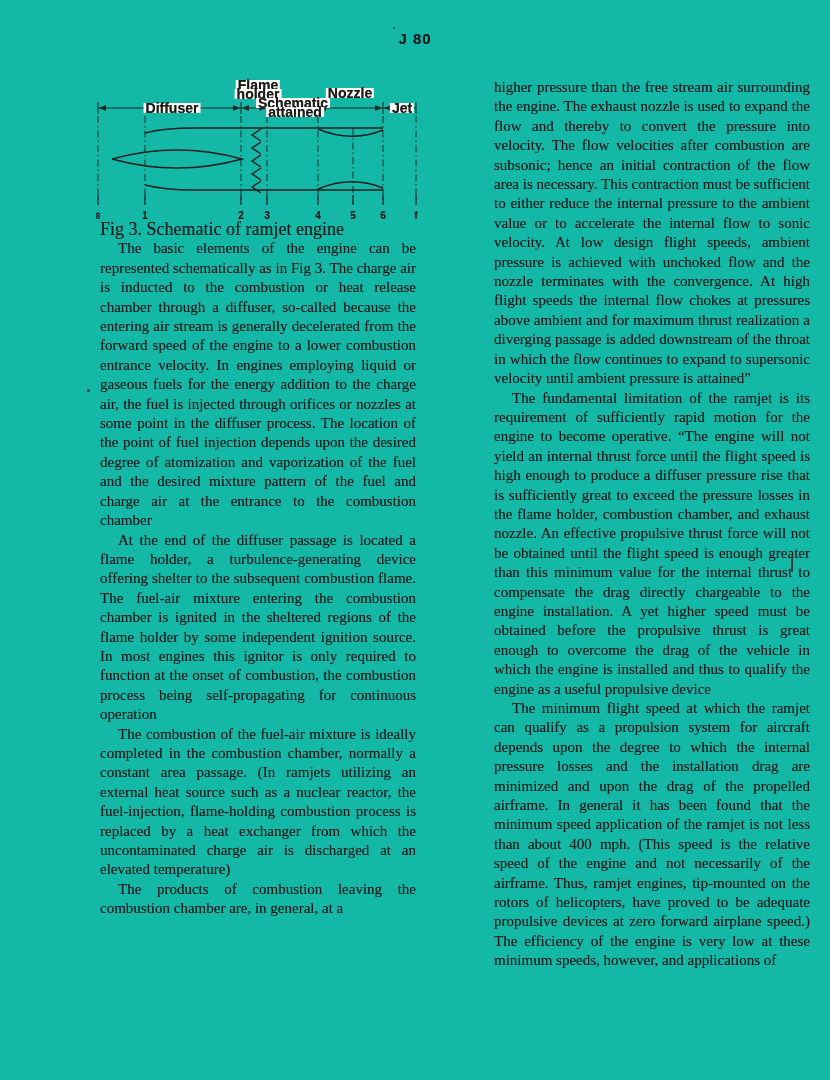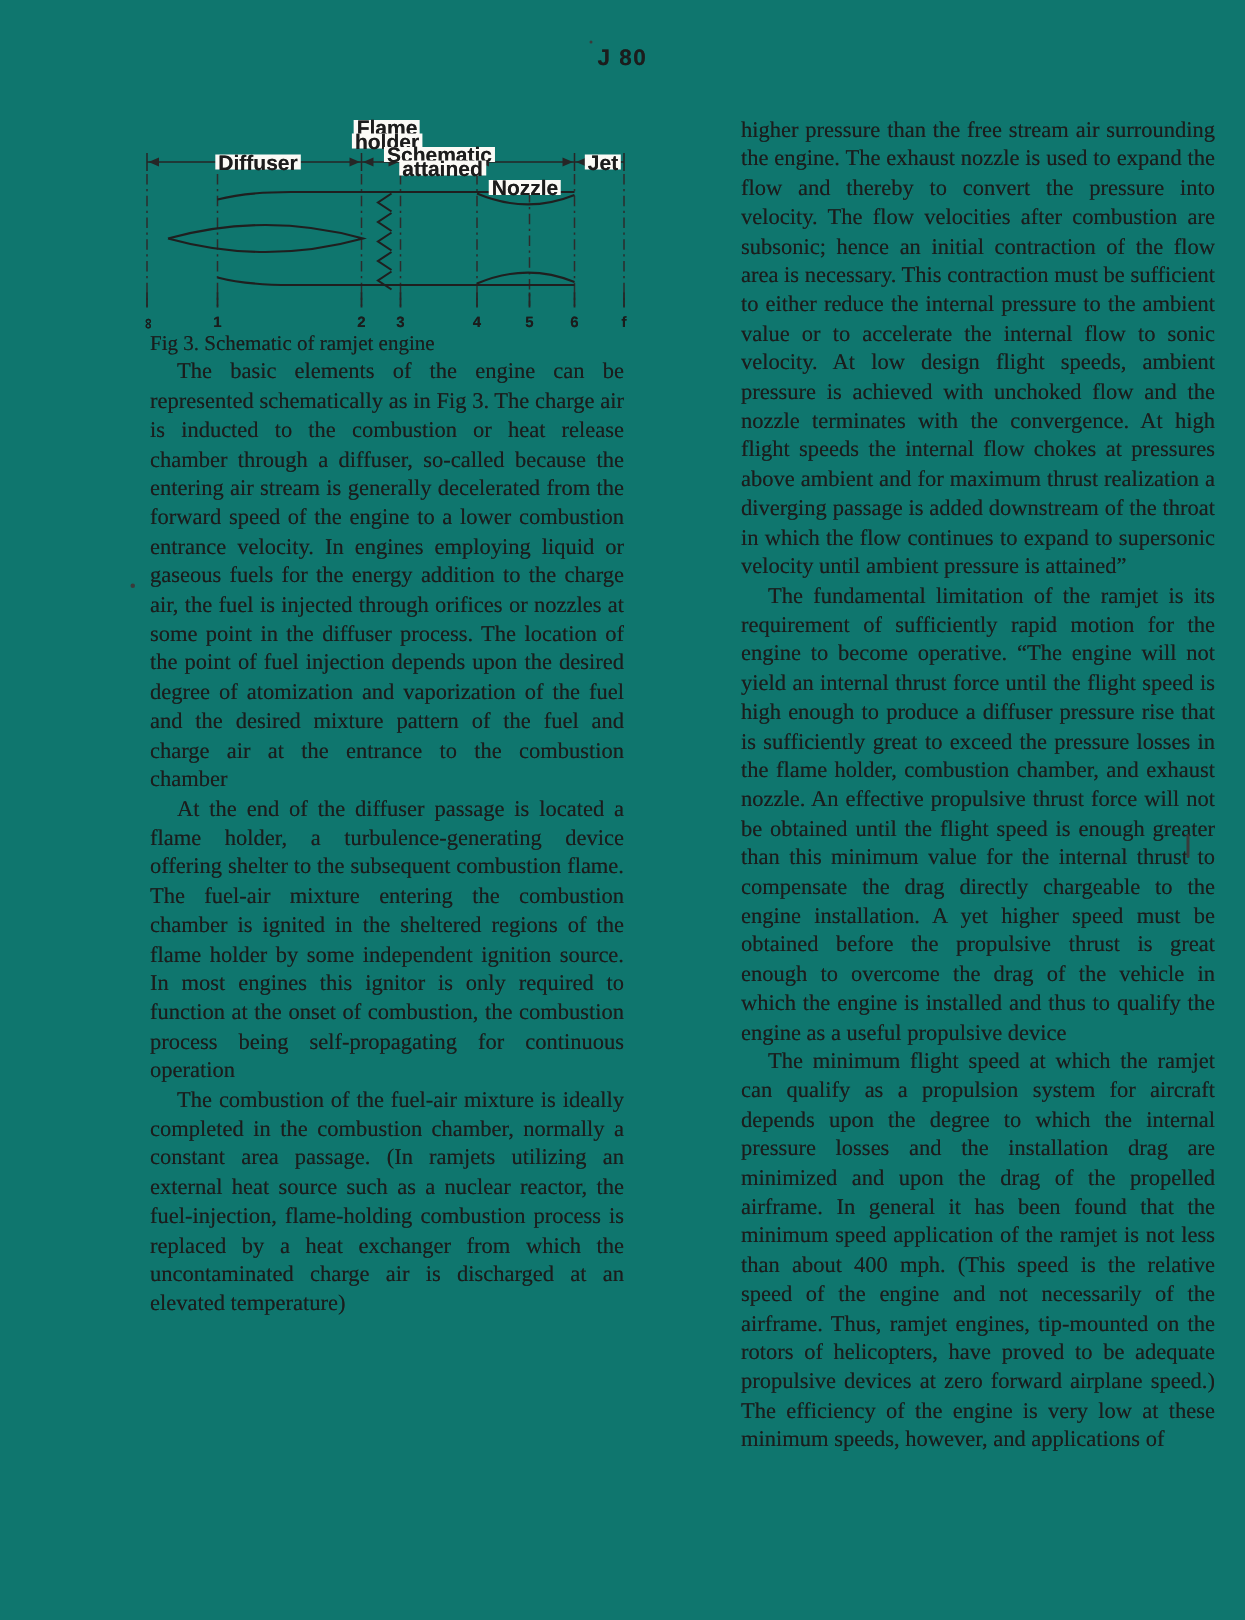--- a/index.html
+++ b/index.html
@@ -1,20 +1,20 @@
 <!DOCTYPE html>
 <html><head>
 <meta charset="utf-8">
 <style>
   html, body { margin: 0; padding: 0; }
   .page {
     position: relative;
     width: 830px;
     height: 1080px;
-    background: #0f766e;
+    background: #14b8a6;
     color: #1c1c1c;
     font-family: "Liberation Serif", serif;
     overflow: hidden;
   }
   .page-header {
     position: absolute;
     top: 30px;
     left: 0;
     width: 100%;
     text-align: center;
@@ -62,21 +62,21 @@
     position: absolute;
     top: 126px;
     font-size: 10px;
     font-weight: bold;
     transform: translateX(-50%);
     text-shadow: 0 0 0.3px rgba(20,20,20,.7);
   }
   .station-label.rot { transform: translateX(-50%) rotate(90deg); }
   .fig-caption {
     margin: 2px 0 18px 16px;
-    font-size: 14px;
+    font-size: 18px;
     text-align: left;
     text-indent: 0;
   }
   
   .speck { position: absolute; background: #3a3a3a; border-radius: 50%; }
 </style>
 </head>
 <body>
 
 <div class="page">
@@ -149,38 +149,39 @@
           <path d="M169,88 L160,94 L169,100"></path>
           <path d="M169,101 L160,107 L169,113"></path>
         </g>
       </svg>
 
       <span class="fig-label" style="left:166px; top:0px;">Flame</span>
       <span class="fig-label" style="left:166px; top:9px;">holder</span>
       <span class="fig-label" style="left:80px;  top:23px;">Diffuser</span>
       <span class="fig-label" style="left:201px; top:18px;">Schematic</span>
       <span class="fig-label" style="left:203px; top:27px;">attained</span>
-      <span class="fig-label" style="left:258px; top:40px;">Nozzle</span>
+      <span class="fig-label" style="left:258px; top:8px;">Nozzle</span>
       <span class="fig-label" style="left:310px; top:23px;">Jet</span>
 
       <span class="station-label rot" style="left:6px;">∞</span>
       <span class="station-label" style="left:53px;">1</span>
       <span class="station-label" style="left:149px;">2</span>
       <span class="station-label" style="left:175px;">3</span>
       <span class="station-label" style="left:226px;">4</span>
       <span class="station-label" style="left:261px;">5</span>
       <span class="station-label" style="left:291px;">6</span>
       <span class="station-label" style="left:324px;">f</span>
     </div>
 
     <p class="fig-caption">Fig 3. Schematic of ramjet engine</p>
 
     <p class="indent">The basic elements of the engine can be represented schematically as in Fig 3. The charge air is inducted to the combustion or heat release chamber through a diffuser, so-called because the entering air stream is generally decelerated from the forward speed of the engine to a lower combustion entrance velocity. In engines employing liquid or gaseous fuels for the energy addition to the charge air, the fuel is injected through orifices or nozzles at some point in the diffuser process. The location of the point of fuel injection depends upon the desired degree of atomization and vaporization of the fuel and the desired mixture pattern of the fuel and charge air at the entrance to the combustion chamber</p>
     <p class="indent">At the end of the diffuser passage is located a flame holder, a turbulence-generating device offering shelter to the subsequent combustion flame. The fuel-air mixture entering the combustion chamber is ignited in the sheltered regions of the flame holder by some independent ignition source. In most engines this ignitor is only required to function at the onset of combustion, the combustion process being self-propagating for continuous operation</p>
     <p class="indent">The combustion of the fuel-air mixture is ideally completed in the combustion chamber, normally a constant area passage. (In ramjets utilizing an external heat source such as a nuclear reactor, the fuel-injection, flame-holding combustion process is replaced by a heat exchanger from which the uncontaminated charge air is discharged at an elevated temperature)</p>
+    <p class="indent">The products of combustion leaving the combustion chamber are, in general, at a</p>
   </div>
 
   <div class="col col-right">
     <p>higher pressure than the free stream air surrounding the engine. The exhaust nozzle is used to expand the flow and thereby to convert the pressure into velocity. The flow velocities after combustion are subsonic; hence an initial contraction of the flow area is necessary. This contraction must be sufficient to either reduce the internal pressure to the ambient value or to accelerate the internal flow to sonic velocity. At low design flight speeds, ambient pressure is achieved with unchoked flow and the nozzle terminates with the convergence. At high flight speeds the internal flow chokes at pressures above ambient and for maximum thrust realization a diverging passage is added downstream of the throat in which the flow continues to expand to supersonic velocity until ambient pressure is attained”</p>
     <p class="indent">The fundamental limitation of the ramjet is its requirement of sufficiently rapid motion for the engine to become operative. “The engine will not yield an internal thrust force until the flight speed is high enough to produce a diffuser pressure rise that is sufficiently great to exceed the pressure losses in the flame holder, combustion chamber, and exhaust nozzle. An effective propulsive thrust force will not be obtained until the flight speed is enough greater than this minimum value for the internal thrust to compensate the drag directly chargeable to the engine installation. A yet higher speed must be obtained before the propulsive thrust is great enough to overcome the drag of the vehicle in which the engine is installed and thus to qualify the engine as a useful propulsive device</p>
     <p class="indent">The minimum flight speed at which the ramjet can qualify as a propulsion system for aircraft depends upon the degree to which the internal pressure losses and the installation drag are minimized and upon the drag of the propelled airframe. In general it has been found that the minimum speed application of the ramjet is not less than about 400 mph. (This speed is the relative speed of the engine and not necessarily of the airframe. Thus, ramjet engines, tip-mounted on the rotors of helicopters, have proved to be adequate propulsive devices at zero forward airplane speed.) The efficiency of the engine is very low at these minimum speeds, however, and applications of</p>
   </div>
 
   <div class="speck" style="left:87px; top:389px; width:3px; height:3px;"></div>
   <div class="speck" style="left:791px; top:556px; width:2px; height:16px; border-radius:1px;"></div>

